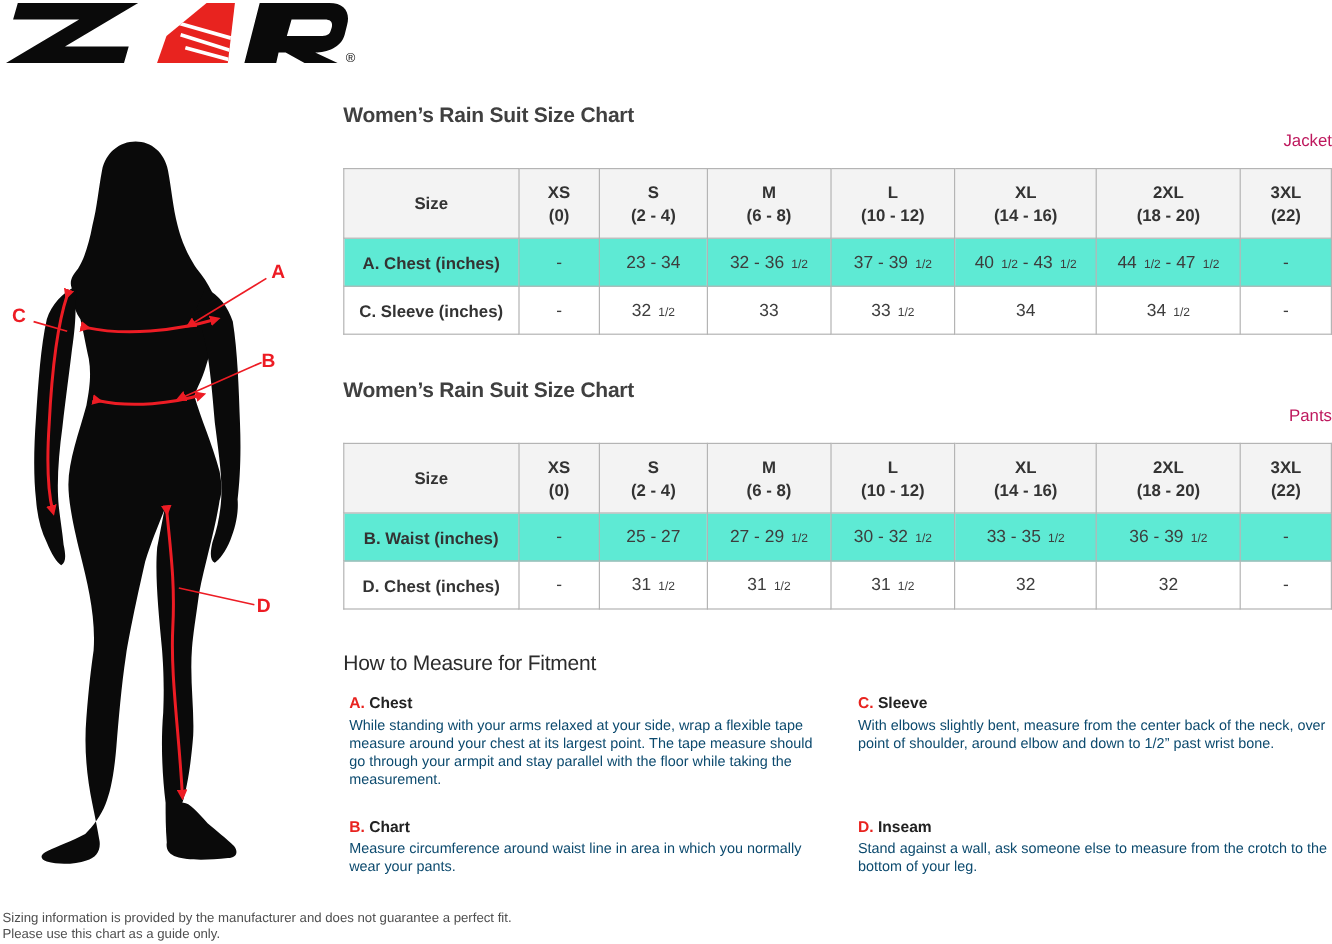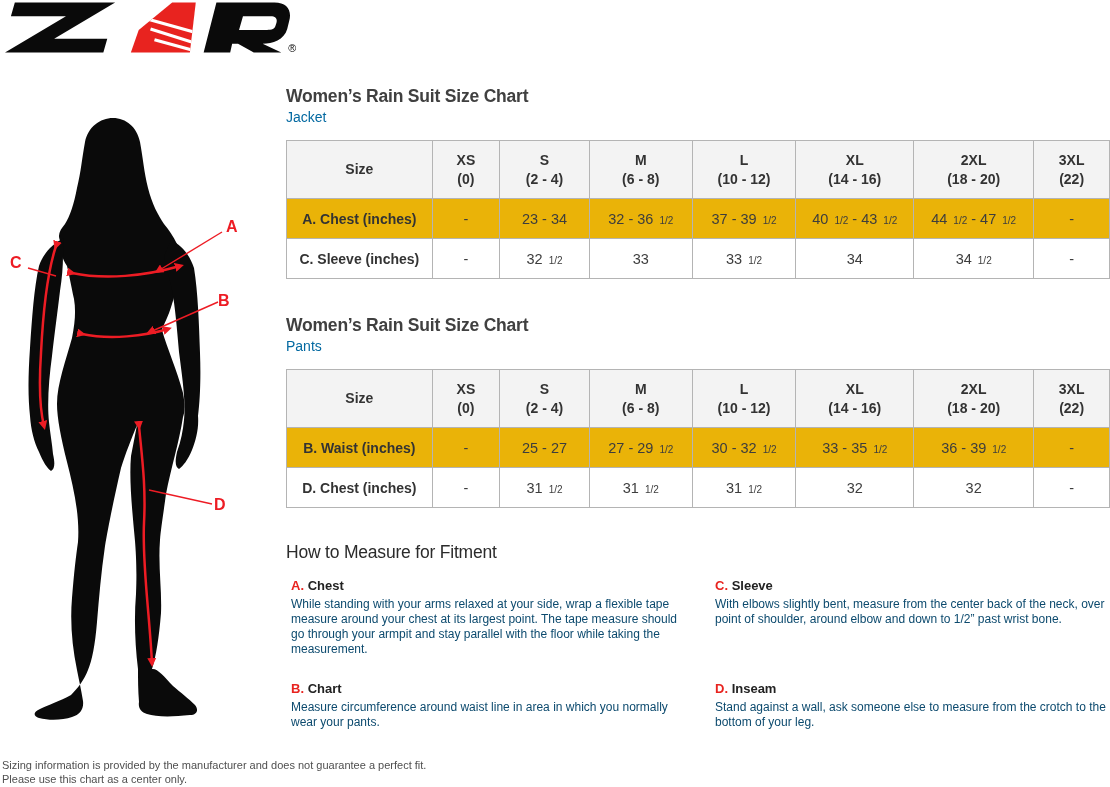--- a/index.html
+++ b/index.html
@@ -7,28 +7,28 @@
     width:1110px;height:787px;position:relative;background:#fff;
     font-family:"Liberation Sans",sans-serif;color:#222;overflow:hidden;
   }
   
   .logo{position:absolute;left:5px;top:2px;}
   
   .figure{position:absolute;left:0;top:108px;}
   
   .content{position:absolute;left:286px;top:86px;width:824px;}
   h2.section-title{margin:0;font-size:17.5px;line-height:20px;font-weight:bold;color:#404040;letter-spacing:-0.2px;}
-  .section-sub{margin:2px 0 0;font-size:14px;line-height:18px;color:#0369a1;}
+  .section-sub{margin:2px 0 0;font-size:14px;line-height:18px;color:#be185d;text-align:right;}
   h2.mt{margin-top:36px;}
   
   table.size-table{width:100%;border-collapse:collapse;table-layout:fixed;margin-top:14px;}
   .size-table th,.size-table td{border:1px solid #b4b4b4;text-align:center;padding:0 2px;}
   .size-table thead th{height:57px;background:#f3f3f3;font-size:14px;font-weight:bold;color:#333;line-height:19px;}
   .size-table tbody td{height:39px;font-size:14.5px;color:#3d3d3d;font-weight:normal;}
-  .size-table tbody tr.shade{background:#eab308;}
+  .size-table tbody tr.shade{background:#5eead4;}
   .size-table td.rowlabel{font-weight:bold;font-size:14px;color:#333;}
   .frac{font-size:10px;margin-left:2px;}
   
   h3.measure-title{margin:34px 0 0;font-size:17.5px;line-height:20px;font-weight:normal;color:#2b2b2b;letter-spacing:-0.2px;}
   .measure-grid{margin-top:16px;padding-left:5px;display:grid;grid-template-columns:424px 396px;}
   .m-item{margin-bottom:24px;}
   .m-head{font-size:13px;font-weight:bold;color:#222;line-height:16px;}
   .m-letter{color:#e8231f;}
   .m-text{margin:3px 0 0;font-size:12px;line-height:15px;color:#0c4a6e;max-width:402px;}
   
@@ -301,14 +301,14 @@
         <span class="m-letter">D.</span>
         <span>Inseam</span>
       </div>
       <p class="m-text">Stand against a wall, ask someone else to measure from the crotch to the bottom of your leg.</p>
     </div>
   </div>
 </div>
 
 <div class="footer">
   <div>Sizing information is provided by the manufacturer and does not guarantee a perfect fit.</div>
-  <div>Please use this chart as a center only.</div>
+  <div>Please use this chart as a guide only.</div>
 </div>
 
 </body></html>

